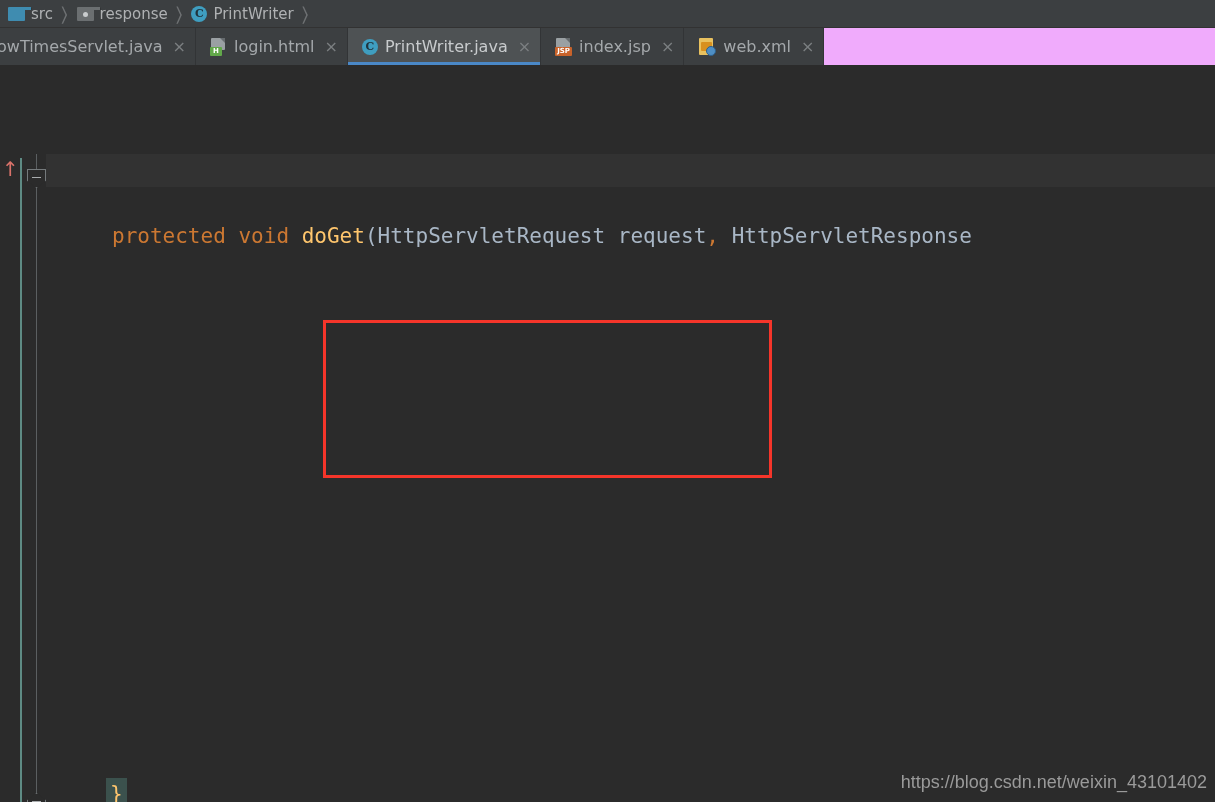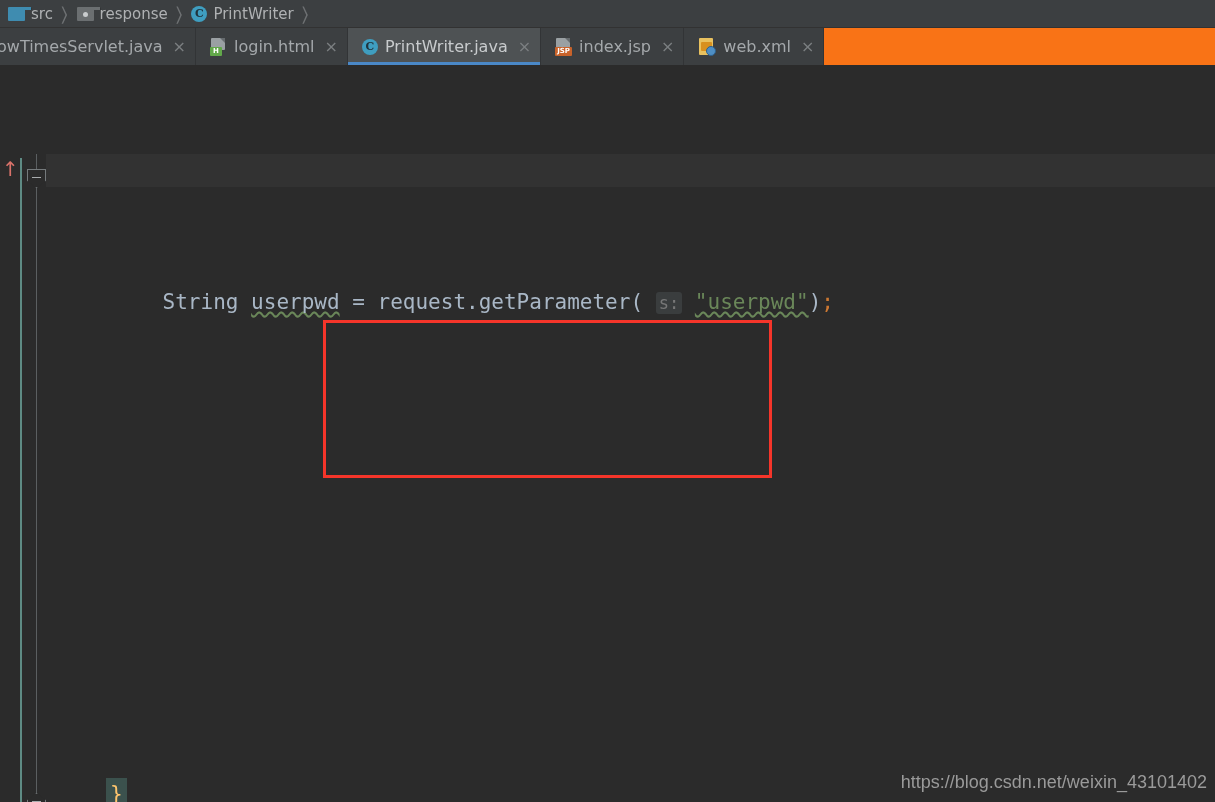--- a/index.html
+++ b/index.html
@@ -60,21 +60,21 @@
     width: 16px; height: 16px; border-radius: 50%;
     background: #3f9ec0;
     color: #20333c; font-size: 11px; font-weight: bold;
     display: flex; align-items: center; justify-content: center;
     font-family: "DejaVu Serif", serif;
   }
 
   
   #tabbar {
     height: 38px;
-    background: #f97316;
+    background: #f0abfc;
     display: flex;
     align-items: stretch;
     border-bottom: 1px solid #2b2b2b;
   }
   .tab {
     display: flex; align-items: center;
     padding: 0 9px 0 14px;
     color: #a4a8ab;
     font-size: 16px;
     border-right: 1px solid #323436;
@@ -309,23 +309,23 @@
   <div class="fold-marker down" style="top:103px">
     <span class="shape"></span>
       <span class="minus"></span>
   </div>
   <div class="fold-marker up" style="top:727px">
     <span class="shape"></span>
       <span class="minus"></span>
   </div>
 
   <div id="code">
-
-
-    <div class="line">    <span>String</span> <span class="wavy">userpwd</span> = <span>request.getParameter</span>( <span class="hint">s:</span> <span class="str wavy">"userpwd"</span>)<span class="semi">;</span></div>
+    <div class="line"><span class="kw">protected</span> <span class="kw">void</span> <span class="fn">doGet</span>(<span>HttpServletRequest</span> <span>request</span><span class="kw">,</span> <span>HttpServletResponse</span></div>
+
+
 
     <div class="line"> </div>
 
 
     
 
     
 
     
 

